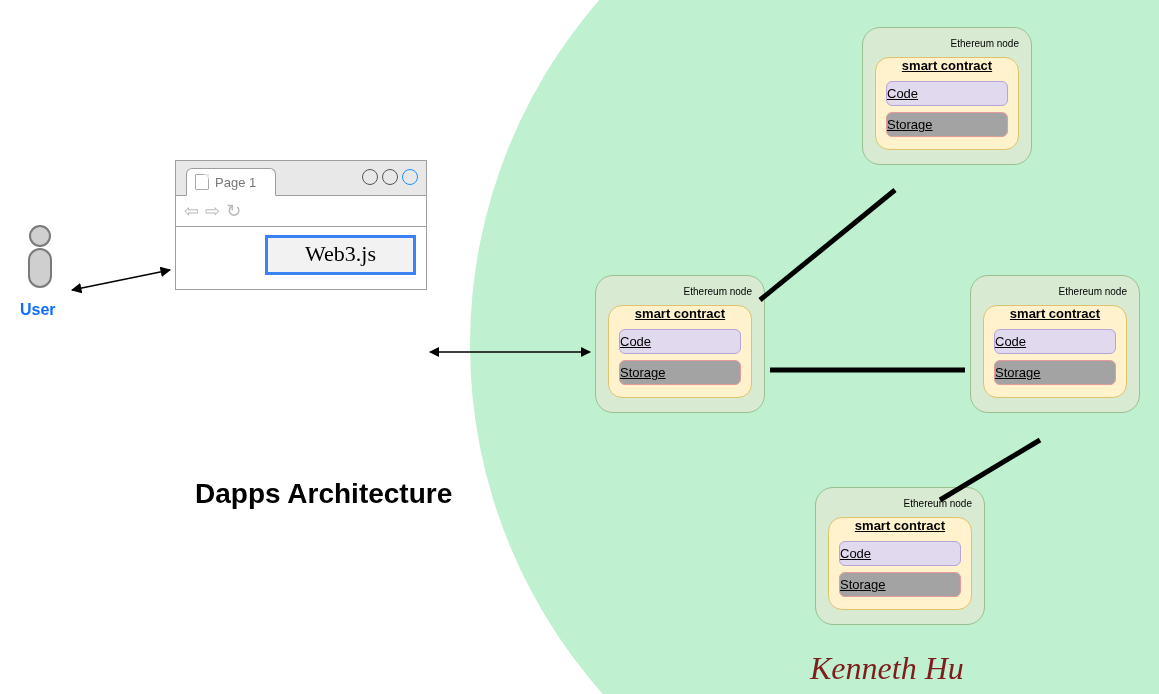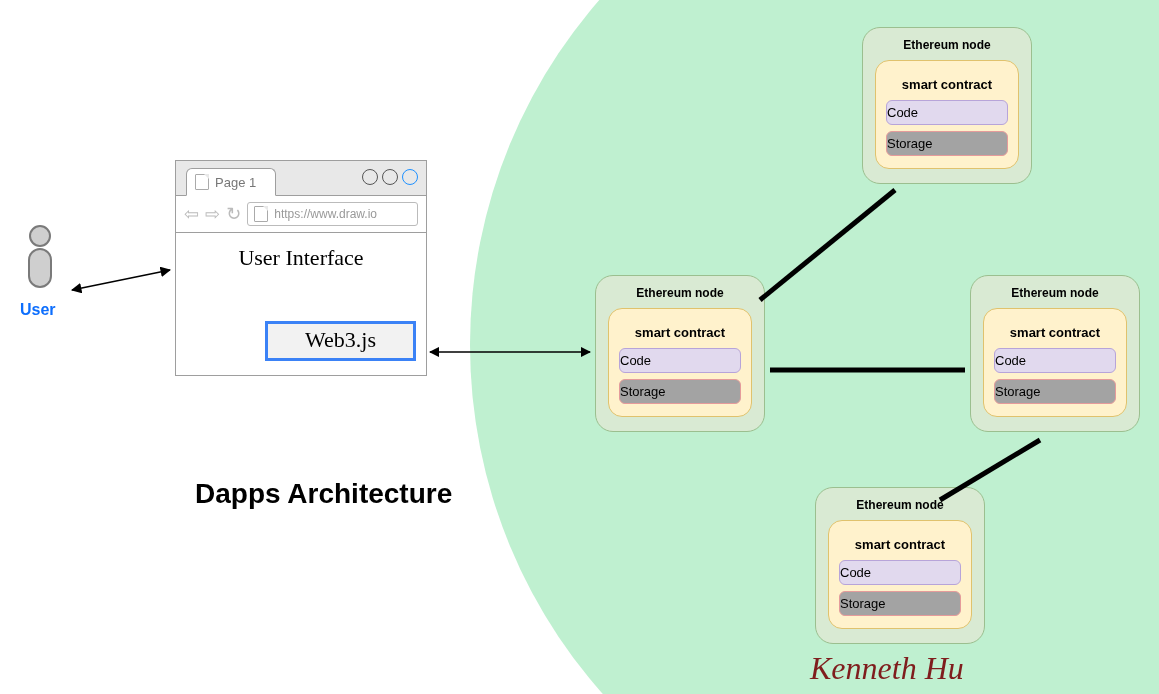--- a/index.html
+++ b/index.html
@@ -149,30 +149,31 @@
   .eth-node {
     position: absolute;
     width: 170px;
     background: #d9ead3;
     border: 1px solid #9bbf8f;
     border-radius: 18px;
     padding: 10px 12px 14px;
     box-sizing: border-box;
   }
   .eth-title {
-    text-align: center;
-    font-weight: bold;
-    font-size: 12px;
+    text-align: right;
+    font-weight: normal;
+    font-size: 10px;
     margin-bottom: 8px;
   }
   .contract {
     background: #fff2cc;
     border: 1px solid #e0c26d;
     border-radius: 14px;
-    padding: 16px 10px 12px;
+    padding: 0 10px 12px;
+    text-decoration: underline;
   }
   .contract-title {
     text-align: center;
     font-weight: bold;
     font-size: 13px;
     margin-bottom: 8px;
   }
   .pill {
     border-radius: 6px;
     font-size: 13px;
@@ -230,27 +231,22 @@
     <div class="window-controls">
       <span class="win-circle"></span>
       <span class="win-circle"></span>
       <span class="win-circle blue"></span>
     </div>
   </div>
   <div class="browser-toolbar">
     <span class="tb-icon">⇦</span>
     <span class="tb-icon">⇨</span>
     <span class="tb-icon">↻</span>
-    <div class="url-box">
-      <span class="doc-icon"></span>
-      <span>https://www.draw.io</span>
-    </div>
   </div>
   <div class="browser-body">
-    <div class="ui-label">User Interface</div>
     <div class="web3-box">Web3.js</div>
   </div>
 </div>
 
 <div class="eth-node" style="left:595px; top:275px;">
   <div class="eth-title">Ethereum node</div>
   <div class="contract">
     <div class="contract-title">smart contract</div>
     <div class="pill code">Code</div>
     <div class="pill storage">Storage</div>

